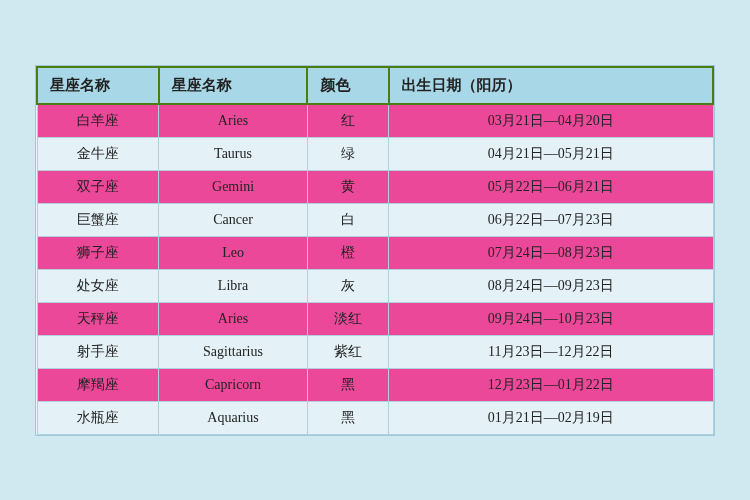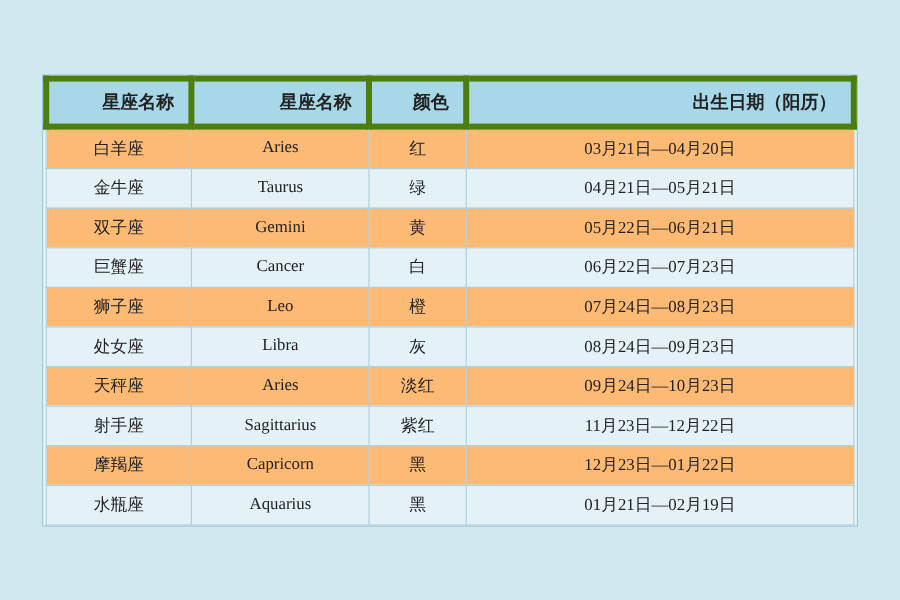--- a/index.html
+++ b/index.html
@@ -27,30 +27,30 @@
     table {
       width: 100%;
       border-collapse: collapse;
     }
 
     thead tr {
       background-color: #a8d8e8;
     }
 
     thead th {
-      border: 5px solid #4d7c0f;
+      border: 2px solid #4d7c0f;
       padding: 8px 12px;
-      text-align: right;
+      text-align: left;
       font-size: 15px;
       font-weight: bold;
       color: #222;
     }
 
     tbody tr {
-      background-color: #fdba74;
+      background-color: #ec4899;
     }
 
     tbody tr:nth-child(even) {
       background-color: #e4f2f8;
     }
 
     tbody td {
       border: 1px solid #b0d0dc;
       padding: 7px 12px;
       text-align: center;

